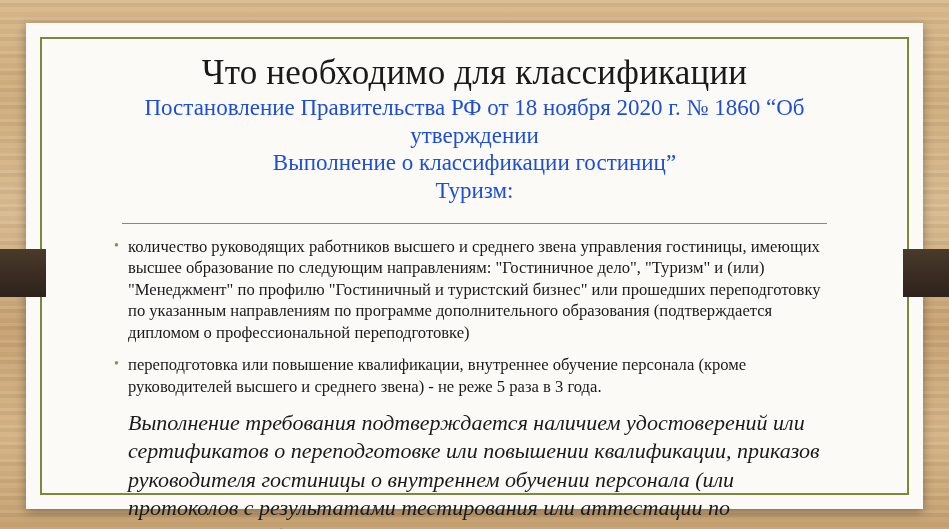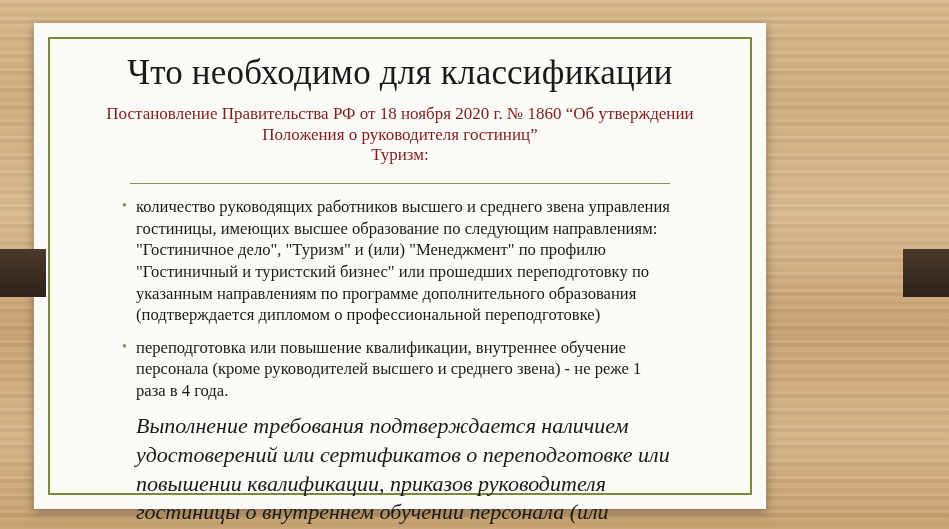--- a/index.html
+++ b/index.html
@@ -40,23 +40,23 @@
     height: 48px;
     background: linear-gradient(to bottom, #4a3a2c 0%, #3b2d22 50%, #2e231b 100%);
     z-index: 3;
   }
   .side-bar.left  { left: 0;  width: 46px; }
   .side-bar.right { right: 0; width: 46px; }
 
   
   .slide {
     position: absolute;
-    left: 34px;
+    left: 26px;
     top: 23px;
-    width: 732px;
+    width: 897px;
     height: 486px;
     background: #fbfaf7;
     box-shadow: 0 3px 10px rgba(0,0,0,0.35);
     z-index: 2;
   }
   .slide-inner-border {
     position: absolute;
     left: 14px;
     top: 14px;
     right: 14px;
@@ -79,24 +79,24 @@
     font-size: 35px;
     line-height: 1.12;
     color: #1a1a1a;
     font-weight: normal;
     margin: 0;
     letter-spacing: 0.2px;
   }
 
   .subtitle {
     text-align: center;
-    font-size: 17px;
+    font-size: 23px;
     line-height: 1.2;
-    color: #7f1d1d;
-    margin: 12px 0 0 0;
+    color: #1d4ed8;
+    margin: 2px 0 0 0;
   }
   .subtitle-line { display: block; }
 
   .divider {
     margin: 18px 40px 0 40px;
     border: 0;
     border-top: 1px solid #8a8f5a;
   }
 
   .bullets {
@@ -137,34 +137,34 @@
 
 <div class="slide">
   <div class="slide-inner-border"></div>
 
   <div class="content">
 
     <h1 class="title">Что необходимо для классификации</h1>
 
     <div class="subtitle">
       <span class="subtitle-line">Постановление Правительства РФ от 18 ноября 2020 г. № 1860 “Об утверждении</span>
-      <span class="subtitle-line">Положения о руководителя гостиниц”</span>
+      <span class="subtitle-line">Выполнение о классификации гостиниц”</span>
       <span class="subtitle-line">Туризм:</span>
     </div>
 
     <hr class="divider">
 
     <ul class="bullets">
       <li>
         <span class="dot">•</span>
         <span>количество руководящих работников высшего и среднего звена управления гостиницы, имеющих высшее образование по следующим направлениям: "Гостиничное дело", "Туризм" и (или) "Менеджмент" по профилю "Гостиничный и туристский бизнес" или прошедших переподготовку по указанным направлениям по программе дополнительного образования (подтверждается дипломом о профессиональной переподготовке)</span>
       </li>
       <li>
         <span class="dot">•</span>
-        <span>переподготовка или повышение квалификации, внутреннее обучение персонала (кроме руководителей высшего и среднего звена) - не реже 1 раза в 4 года.</span>
+        <span>переподготовка или повышение квалификации, внутреннее обучение персонала (кроме руководителей высшего и среднего звена) - не реже 5 раза в 3 года.</span>
       </li>
     </ul>
 
     <p class="note">Выполнение требования подтверждается наличием удостоверений или сертификатов о переподготовке или повышении квалификации, приказов руководителя гостиницы о внутреннем обучении персонала (или протоколов с результатами тестирования или аттестации по результатам обучения) с указанием фамилии, имени и отчества за последние 3 года, предшествующие проведению экспертной оценки.</p>
 
   </div>
 </div>
 
 <div class="side-bar left"></div>
 <div class="side-bar right"></div>

